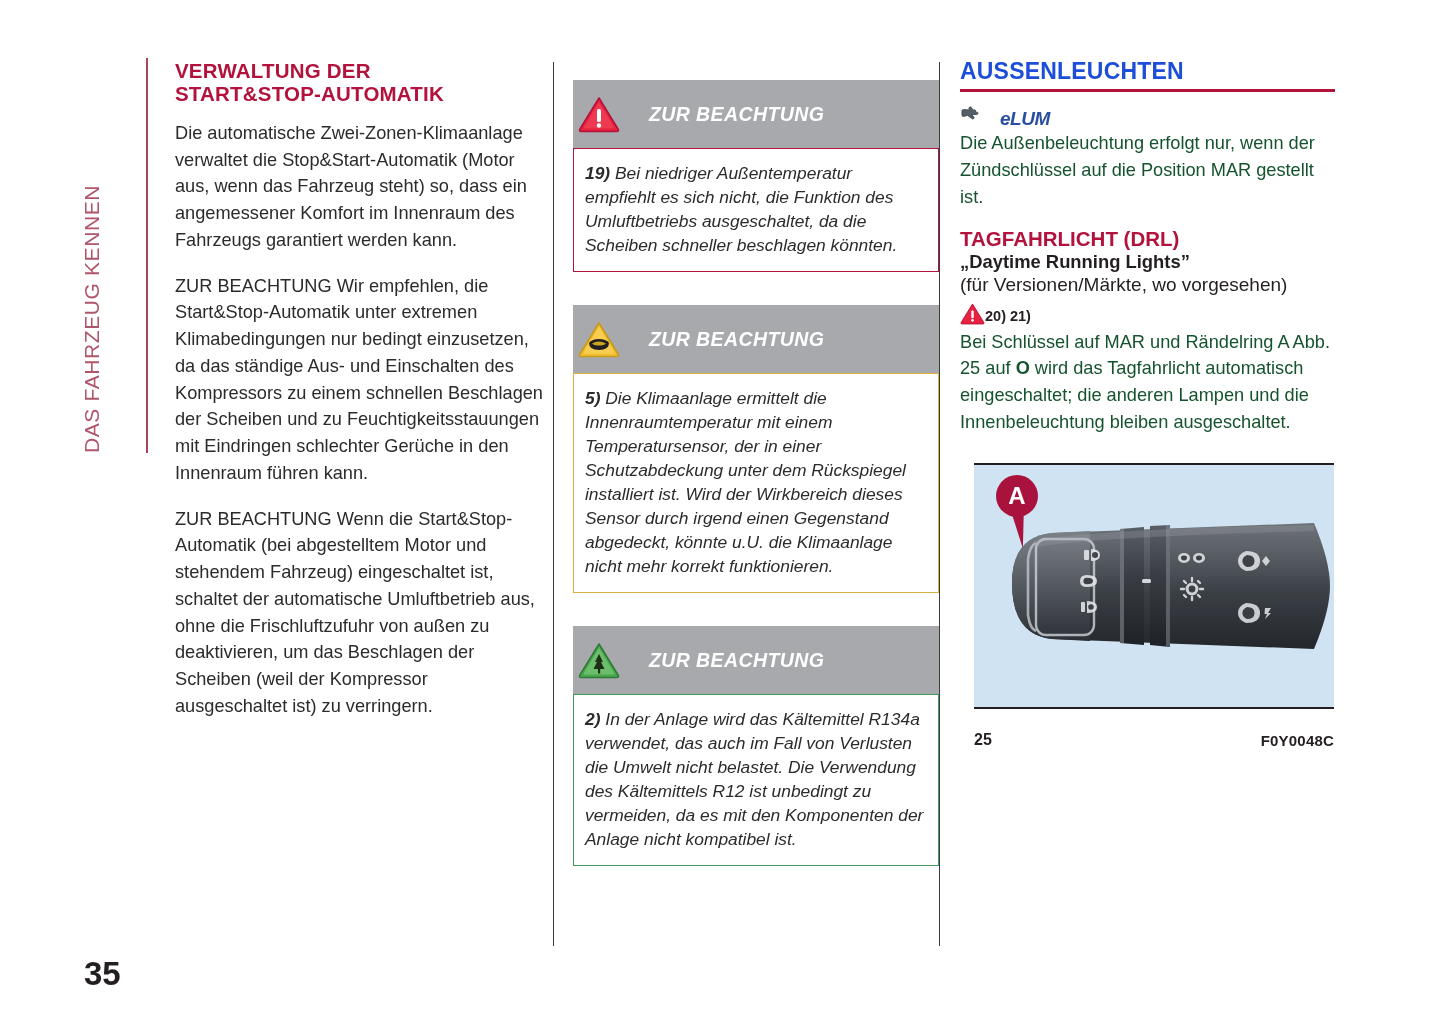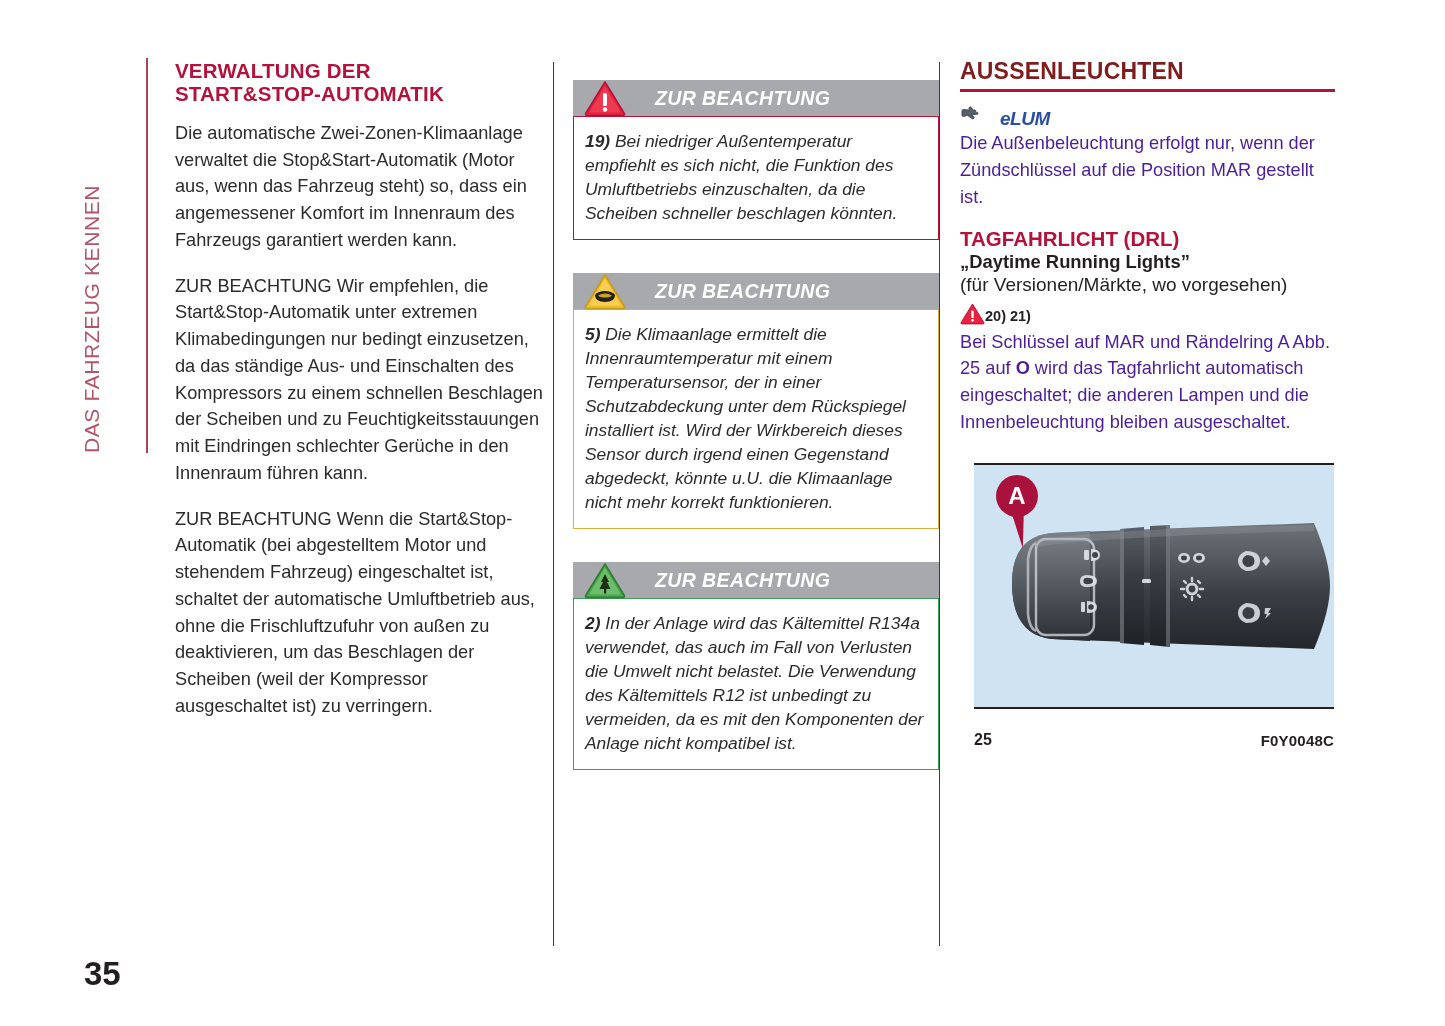--- a/index.html
+++ b/index.html
@@ -50,56 +50,56 @@
     position:absolute; left:175px; top:60px; width:368px;
   }
   #col-left .h-red{margin-bottom:14px;}
 
   
   #col-mid{
     position:absolute; left:573px; top:80px; width:366px;
   }
   .notice{margin-bottom:33px;}
   .notice-head{
-    background:#a7a9ac; height:36px; display:flex; align-items:center;
-    padding-left:6px; box-sizing:border-box;
+    background:#a7a9ac; height:68px; display:flex; align-items:center;
+    padding-left:0; box-sizing:border-box;
   }
   .notice-head .tri-wrap{width:52px;height:44px;display:flex;align-items:center;justify-content:center;}
   .notice-head .title{
     color:#ffffff; font-weight:bold; font-style:italic;
     font-size:19.5px; letter-spacing:.4px; margin-left:24px;
   }
   .notice-body{
     border:1px solid #b3123c; box-sizing:border-box;
     padding:12px 11px 14px 11px;
     font-style:italic; font-size:17.4px; line-height:1.38; color:#2b2b2b;
   }
   .notice-body .ref{font-style:italic;font-weight:bold;}
   .notice.yellow .notice-body{border-color:#d9b13a;}
   .notice.green  .notice-body{border-color:#3f9c5a;}
 
   
   #col-right{
     position:absolute; left:960px; top:58px; width:375px;
   }
   #aussen-heading{
-    color:#7f1d1d; font-weight:bold; font-size:23px; letter-spacing:.2px;
+    color:#1d4ed8; font-weight:bold; font-size:23px; letter-spacing:.2px;
     border-bottom:3px solid #b3123c; padding-bottom:4px; margin-bottom:10px;
   }
   .elum-line{display:flex;align-items:flex-end;gap:15px;height:26px;margin-bottom:2px;}
   .elum-text{
     color:#2b4fa0; font-weight:bold; font-size:19px; font-style:italic;
     letter-spacing:-0.5px; line-height:1;
   }
   #drl-title{color:#b3123c;font-weight:bold;font-size:20.5px;margin-top:18px;line-height:1.1;}
   #drl-sub{font-weight:bold;font-size:18.4px;line-height:1.2;}
   #drl-note{font-size:19px;line-height:1.25;margin-bottom:6px;}
   .ref-line{display:flex;align-items:center;gap:0;margin:4px 0 0 0;height:26px;}
   .ref-line .refs{font-weight:bold;font-size:14.5px;}
-  #right-body{font-size:18.2px;line-height:1.47;margin:0;color:#4c1d95;}
+  #right-body{font-size:18.2px;line-height:1.47;margin:0;color:#14532d;}
   #right-body b{font-weight:bold;}
 
   
   #figure{position:absolute;left:974px;top:463px;width:360px;}
   .fig-rule{height:2px;background:#231f20;}
   #fig-canvas{
     position:relative;height:242px;background:#cfe3f2;overflow:hidden;
   }
   #fig-caption{
     display:flex;justify-content:space-between;align-items:center;
@@ -157,21 +157,21 @@
           <path d="M21 3 L40 34 Q41.5 36.5 38.5 36.5 L3.5 36.5 Q0.5 36.5 2 34 Z" fill="#e8213f" stroke="#b3123c" stroke-width="1.6" stroke-linejoin="round"></path>
           <path d="M21 7 L36 32 Q36.8 33.6 34.8 33.6 L7.2 33.6 Q5.2 33.6 6 32 Z" fill="#f05060" opacity="0.55"></path>
           <rect x="19" y="14" width="4" height="13" rx="1.6" fill="#ffffff"></rect>
           <circle cx="21" cy="30.5" r="2.2" fill="#ffffff"></circle>
         </svg>
       </span>
       <span class="title">ZUR BEACHTUNG</span>
     </div>
     <div class="notice-body">
       <span class="ref">19)</span>
-      <span>Bei niedriger Außentemperatur empfiehlt es sich nicht, die Funktion des Umluftbetriebs einzuschalten, da die Scheiben schneller beschlagen könnten.</span>
+      <span>Bei niedriger Außentemperatur empfiehlt es sich nicht, die Funktion des Umluftbetriebs ausgeschaltet, da die Scheiben schneller beschlagen könnten.</span>
     </div>
   </div>
 
   <div class="notice yellow">
     <div class="notice-head">
       <span class="tri-wrap">
         <svg width="42" height="38" viewBox="0 0 42 38">
           <path d="M21 3 L40 34 Q41.5 36.5 38.5 36.5 L3.5 36.5 Q0.5 36.5 2 34 Z" fill="#f0c030" stroke="#c89a18" stroke-width="1.6" stroke-linejoin="round"></path>
           <path d="M21 7 L36 32 Q36.8 33.6 34.8 33.6 L7.2 33.6 Q5.2 33.6 6 32 Z" fill="#ffe07a" opacity="0.45"></path>
           <path d="M11 23 Q14 19 21 19 Q28 19 31 23 Q31 30 21 30 Q11 30 11 23 Z" fill="#231f20"></path>

